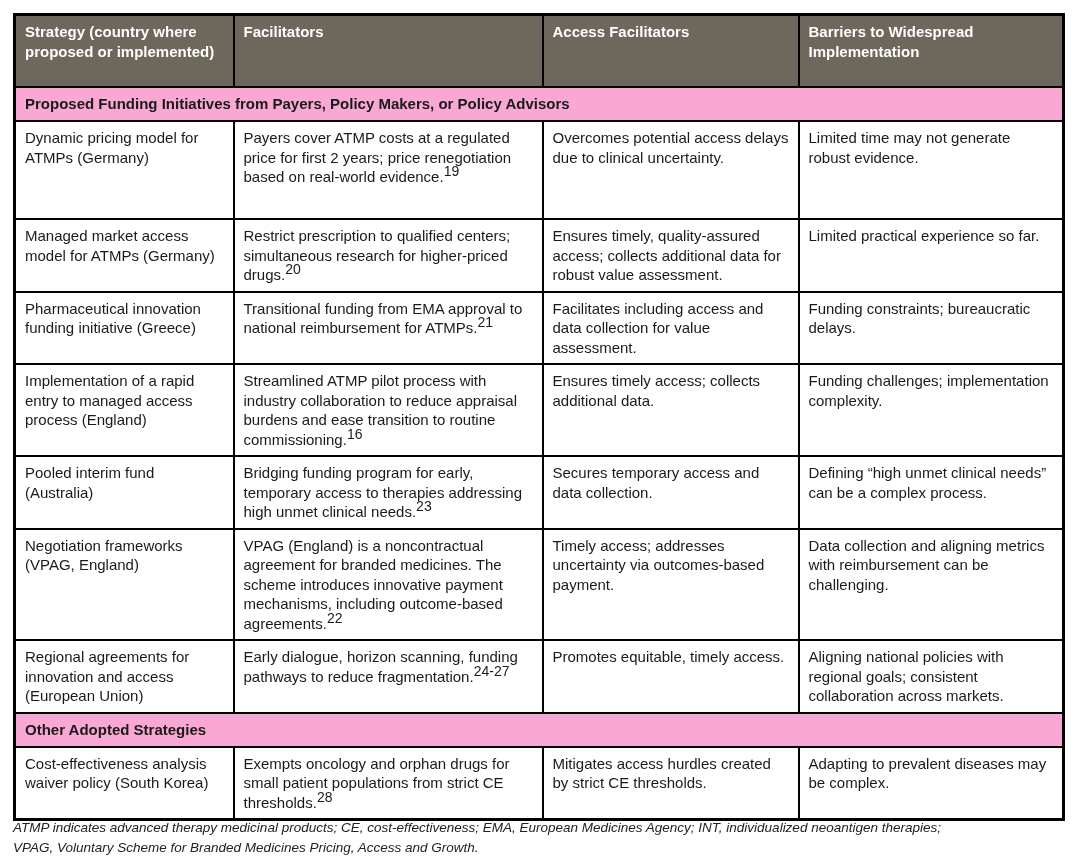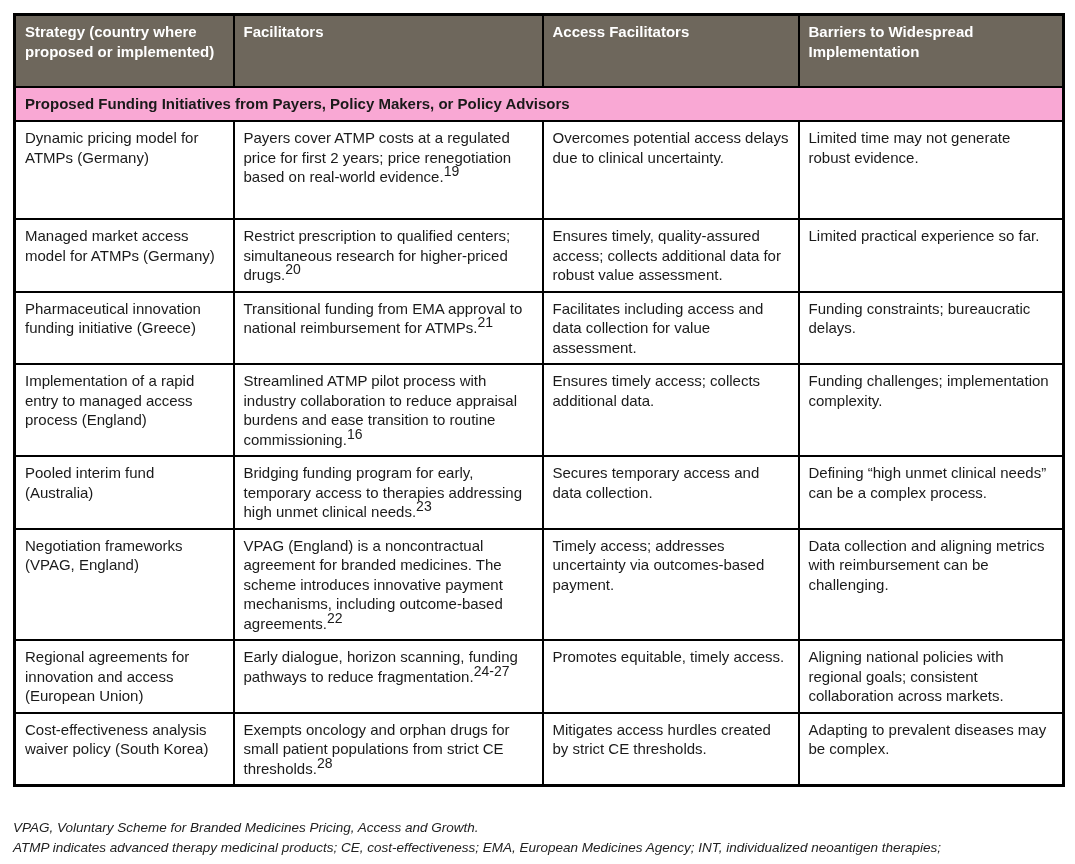--- a/index.html
+++ b/index.html
@@ -134,28 +134,31 @@
         <td class="body-cell">Data collection and aligning metrics with reimbursement can be challenging.</td>
       </tr>
 
       <tr style="height:70px">
         <td class="body-cell">Regional agreements for innovation and access (European Union)</td>
         <td class="body-cell"><span>Early dialogue, horizon scanning, funding pathways to reduce fragmentation.</span><sup>24-27</sup></td>
         <td class="body-cell">Promotes equitable, timely access.</td>
         <td class="body-cell">Aligning national policies with regional goals; consistent collaboration across markets.</td>
       </tr>
 
+      <tr>
+        <td class="section-band" colspan="4">Other Adopted Strategies</td>
+      </tr>
 
       <tr style="height:69px">
         <td class="body-cell">Cost-effectiveness analysis waiver policy (South Korea)</td>
         <td class="body-cell"><span>Exempts oncology and orphan drugs for small patient populations from strict CE thresholds.</span><sup>28</sup></td>
         <td class="body-cell">Mitigates access hurdles created by strict CE thresholds.</td>
         <td class="body-cell">Adapting to prevalent diseases may be complex.</td>
       </tr>
     </tbody>
   </table>
 
   <div class="footnote">
+    <div>ATMP indicates advanced therapy medicinal products; CE, cost-effectiveness; EMA, European Medicines Agency; INT, individualized neoantigen therapies;</div>
     <div>VPAG, Voluntary Scheme for Branded Medicines Pricing, Access and Growth.</div>
-    <div>ATMP indicates advanced therapy medicinal products; CE, cost-effectiveness; EMA, European Medicines Agency; INT, individualized neoantigen therapies;</div>
   </div>
 
 </div>
 
 </body></html>

